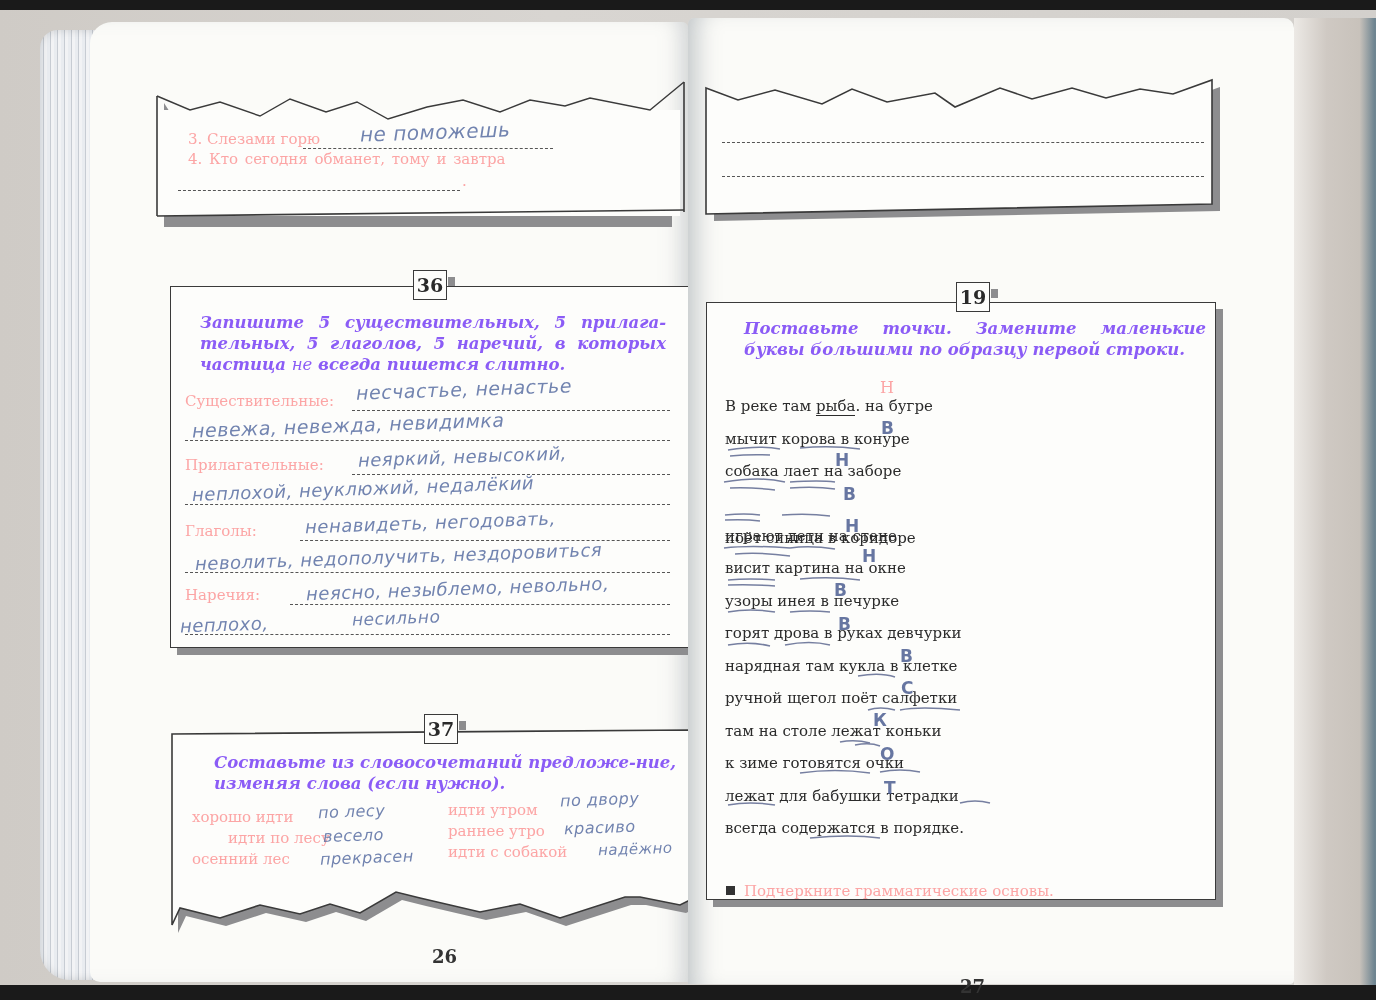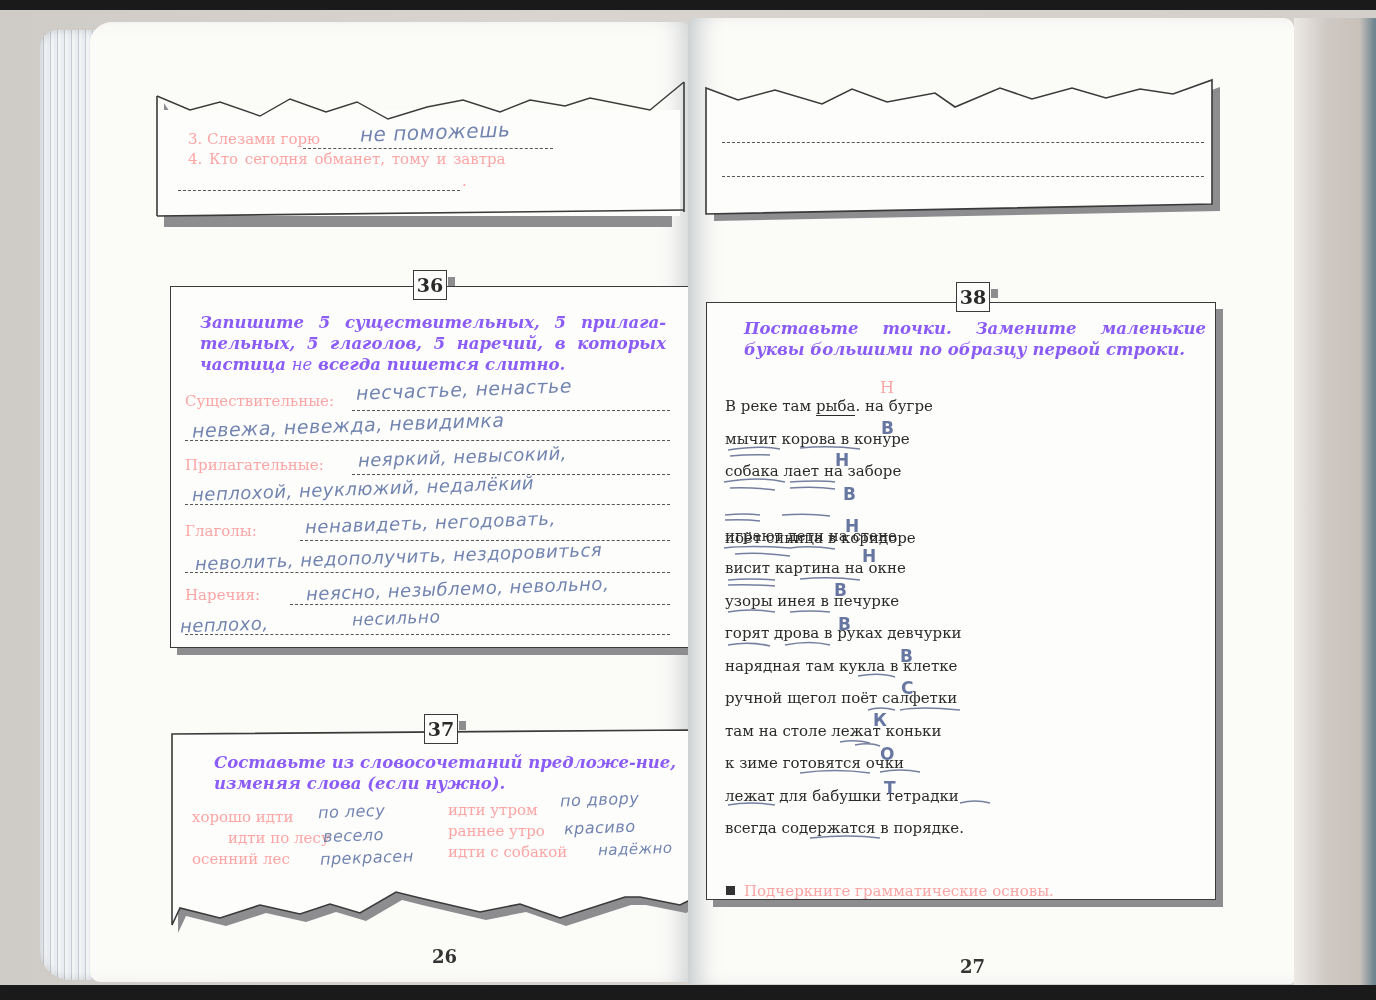--- a/index.html
+++ b/index.html
@@ -164,21 +164,21 @@
 <div>
   <svg style="left:0;top:0;" width="1376" height="1000">
     <polygon points="706,88 738,100 775,90 822,104 852,89 887,102 935,93 955,107 1000,88 1032,99 1072,88 1106,98 1140,89 1173,94 1212,80 1212,204 706,214" fill="#8d8d8f" transform="translate(8,7)"></polygon>
     <polygon points="706,88 738,100 775,90 822,104 852,89 887,102 935,93 955,107 1000,88 1032,99 1072,88 1106,98 1140,89 1173,94 1212,80 1212,204 706,214" fill="#fdfdfb" stroke="#3a3a3a" stroke-width="1.6"></polygon>
   </svg>
   <div class="dots" style="left:722px;top:142px;width:482px;"></div>
   <div class="dots" style="left:722px;top:176px;width:482px;"></div>
 </div>
 
 <div class="box" style="left:706px;top:302px;width:508px;height:596px;"></div>
-<div class="num-badge" style="left:956px;top:282px;">38</div>
+<div class="num-badge" style="left:956px;top:282px;">19</div>
 <div class="task-title" style="left:744px;top:318px;width:462px;">Поставьте  точки.  Замените  маленькие буквы большими по образцу первой строки.</div>
 
 <span class="print" style="left:880px;top:378px;font-size:16px;">Н</span>
 
 <div class="sentence" style="top:397px;">
   <span>В реке там </span><span class="uline1">рыба</span><span>. на бугре</span>
 </div>
 <div class="sentence" style="top:430px;">мычит корова в конуре</div>
 <div class="sentence" style="top:462px;">собака лает на заборе</div>
 <div class="sentence" style="top:494px;margin-top:35px;">поёт синица в коридоре</div>
@@ -238,13 +238,13 @@
     <path d="M728,805 Q750,801 775,805"></path>
       <path d="M960,803 Q975,799 990,803"></path>
     <path d="M810,838 Q850,834 880,838"></path>
   </g>
 </svg>
 
 <div class="print" style="left:726px;top:870px;margin-top:12px;">
   <span class="square-bullet"></span><span>Подчеркните грамматические основы.</span>
 </div>
 
-<span class="pg-num" style="left:960px;top:956px;">27</span>
+<span class="pg-num" style="left:960px;top:976px;">27</span>
 
 </body></html>

